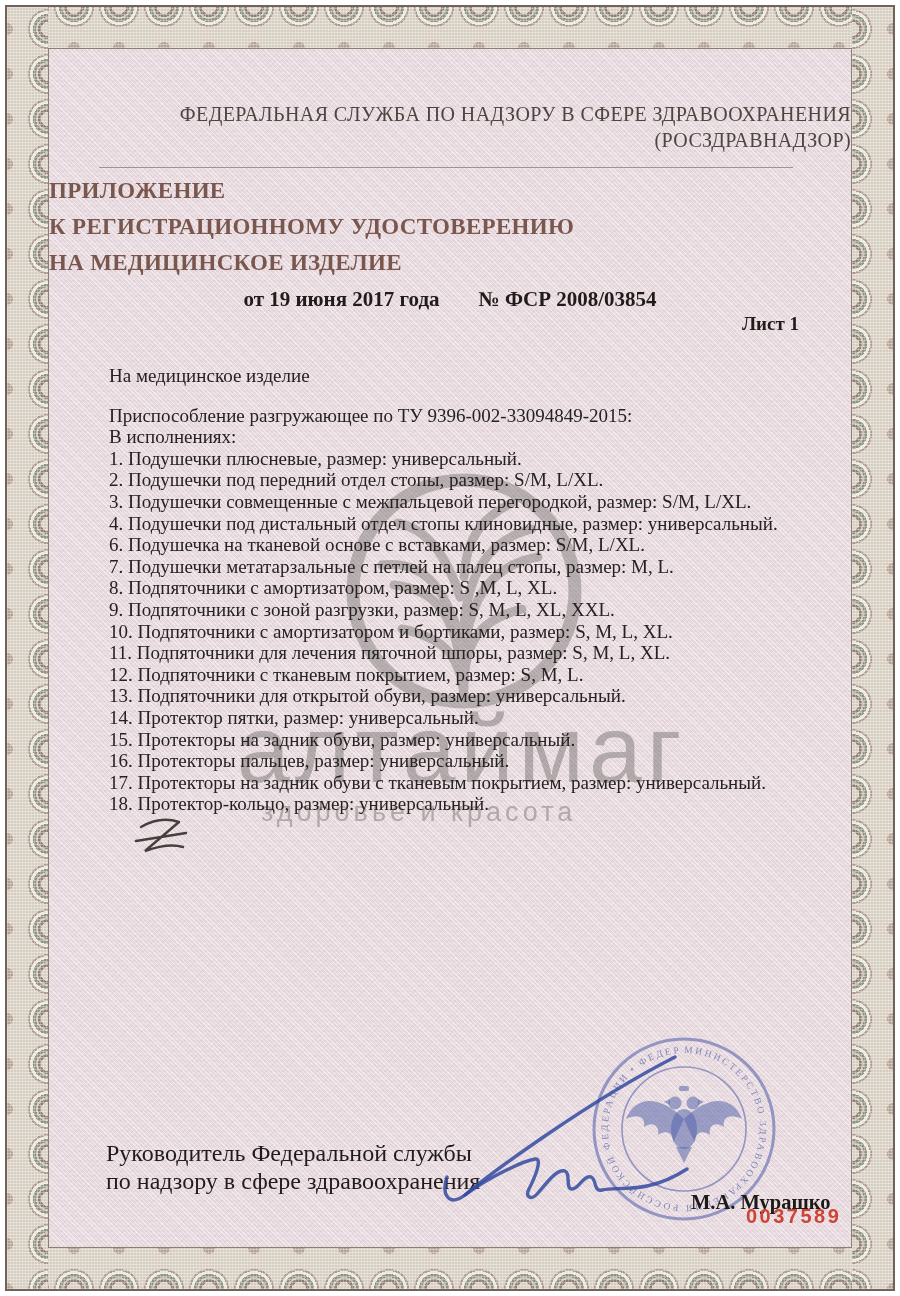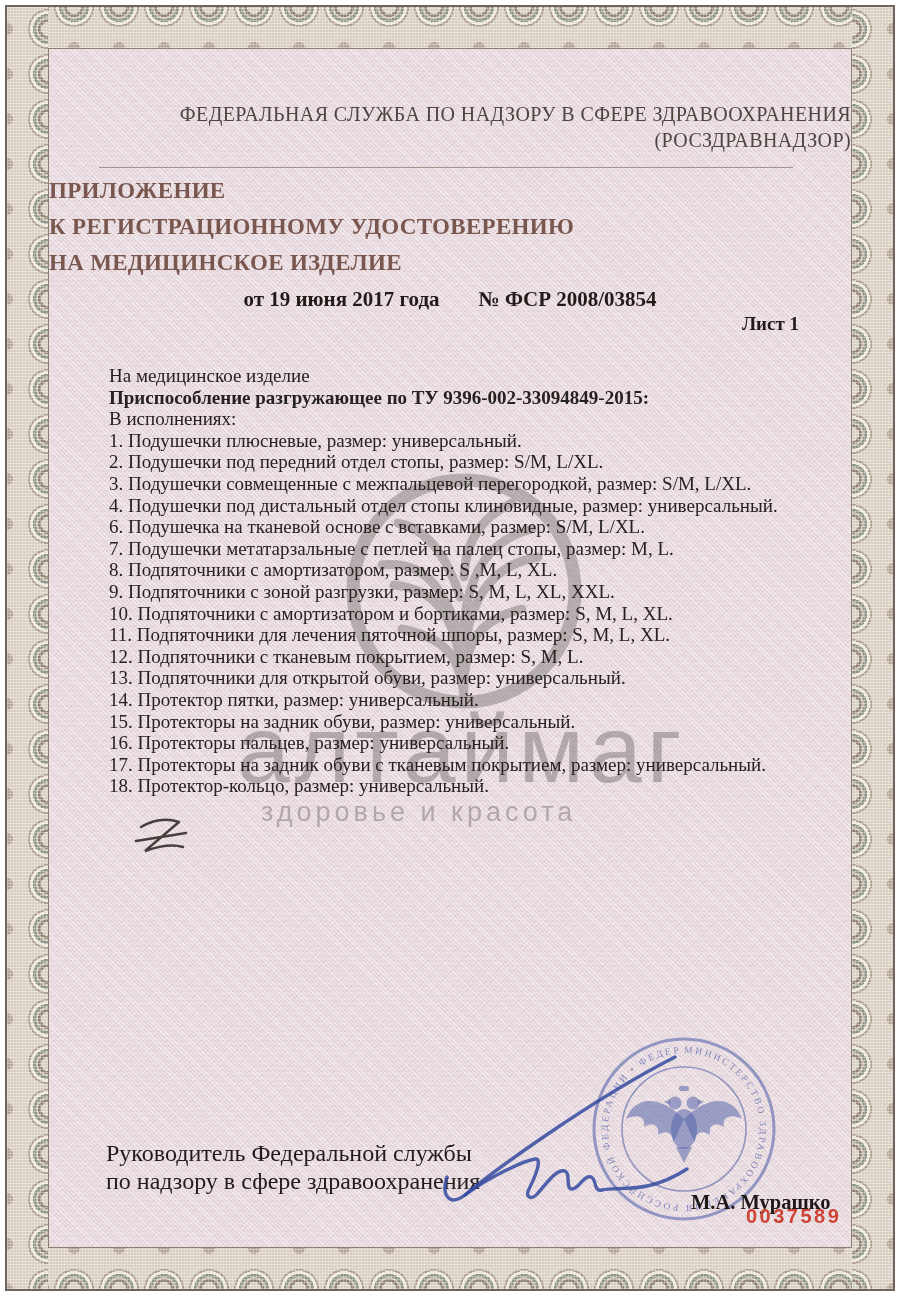--- a/index.html
+++ b/index.html
@@ -44,21 +44,21 @@
           line-height:26px;letter-spacing:.4px;}
   .rule{top:118px;left:50px;right:58px;height:1px;background:#a4928c;}
   .doc-title{top:124px;left:0;right:0;text-align:left;color:#7a574e;font-weight:bold;
              font-size:23px;line-height:36px;letter-spacing:.3px;}
   .date-row{top:238px;left:0;right:0;display:flex;justify-content:center;gap:39px;
             font-weight:bold;font-size:21px;color:#211c1a;}
   .sheet{top:264px;right:52px;font-weight:bold;font-size:19px;color:#211c1a;}
   
   .body-block{top:316px;left:60px;right:26px;font-size:19px;line-height:21.6px;
               color:#262220;z-index:2;}
-  .body-block .bold{font-weight:bold;}
+  .body-block .bold{font-weight:normal;margin-top:18px;}
   
   .wm-logo{left:293px;top:420px;width:244px;height:244px;opacity:.40;z-index:1;}
   .wm-brand{left:188px;top:646px;font-family:"Liberation Sans", sans-serif;font-weight:normal;
             font-size:95px;letter-spacing:5px;color:rgba(99,96,94,.42);z-index:1;white-space:nowrap;}
   .wm-tagline{left:212px;top:748px;font-family:"Liberation Sans", sans-serif;
               font-size:27px;letter-spacing:4px;color:rgba(141,134,129,.60);z-index:1;white-space:nowrap;}
   
   .z-mark{left:84px;top:766px;width:56px;height:50px;z-index:3;}
   .official{left:57px;top:1090px;font-weight:normal;font-size:24px;line-height:28px;color:#211c1a;z-index:2;}
   .stamp{left:537px;top:982px;width:196px;height:196px;z-index:3;filter:blur(.4px);}

